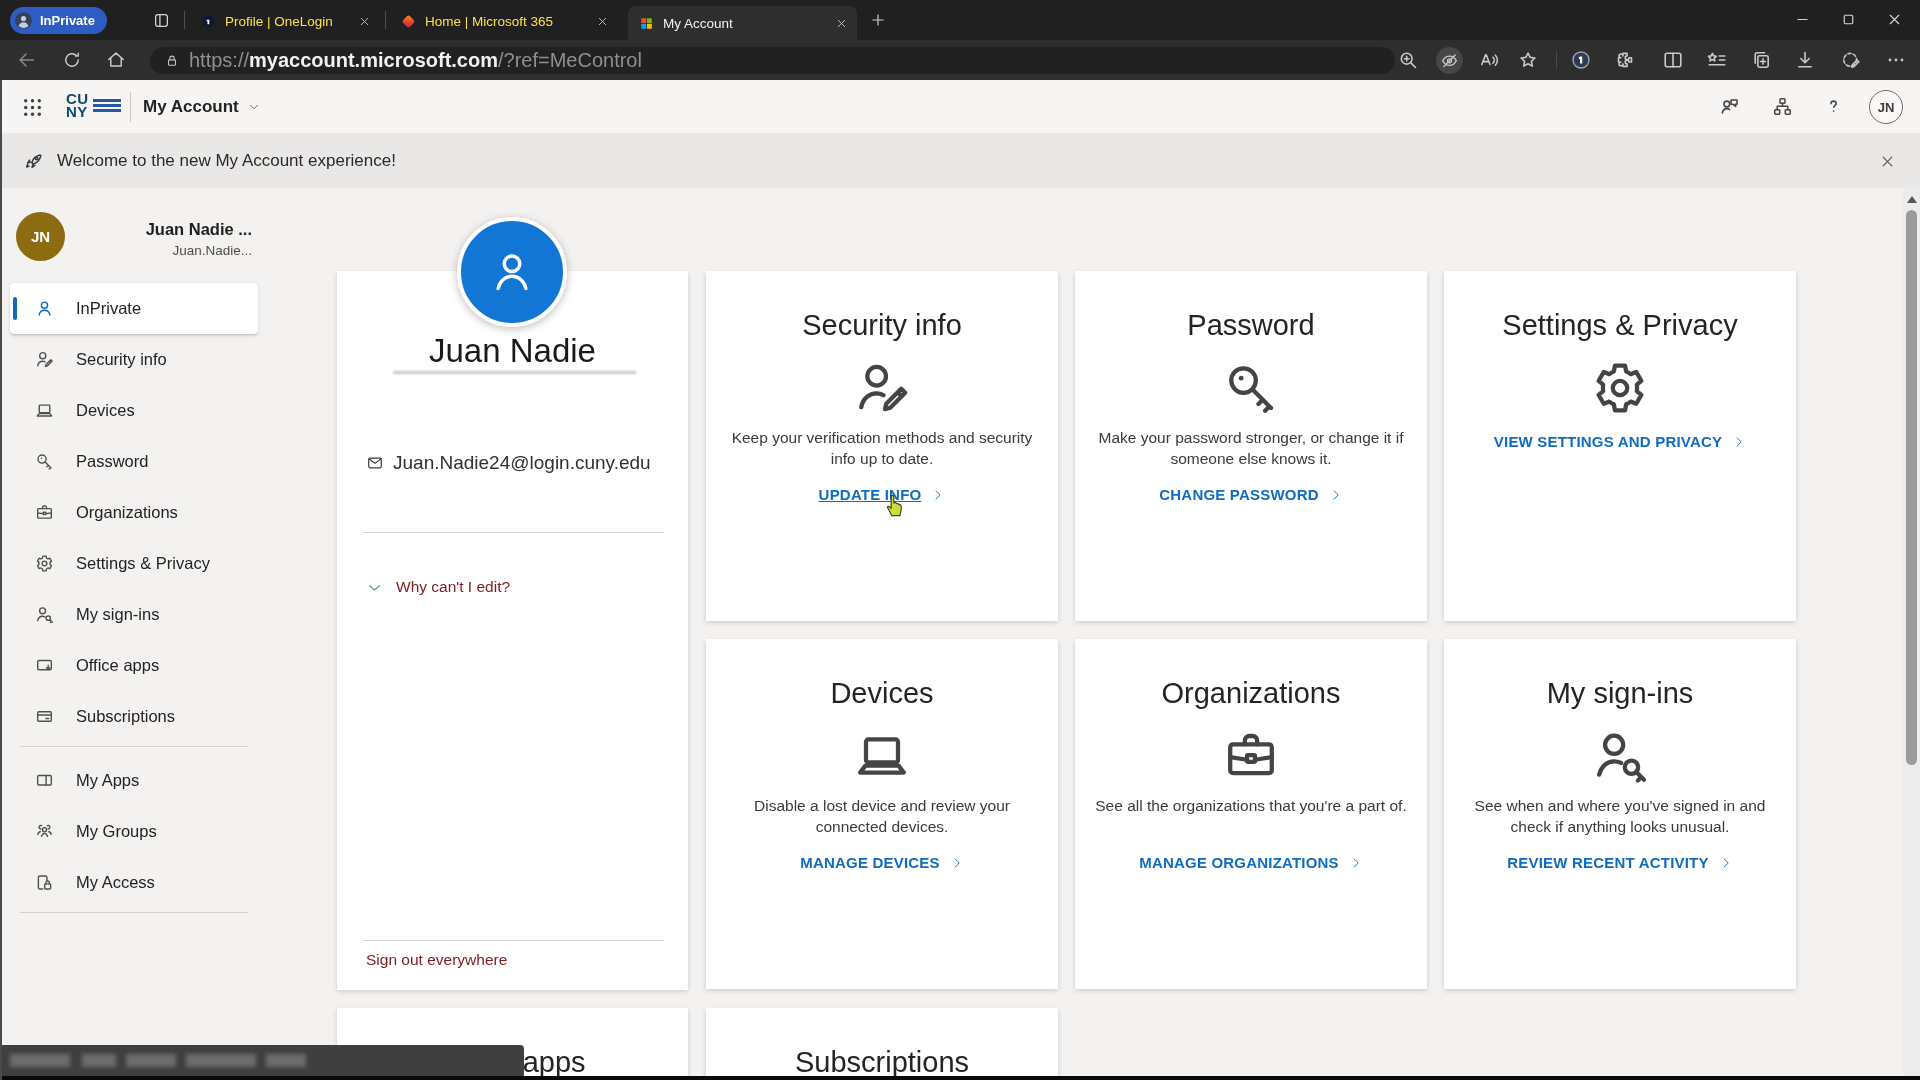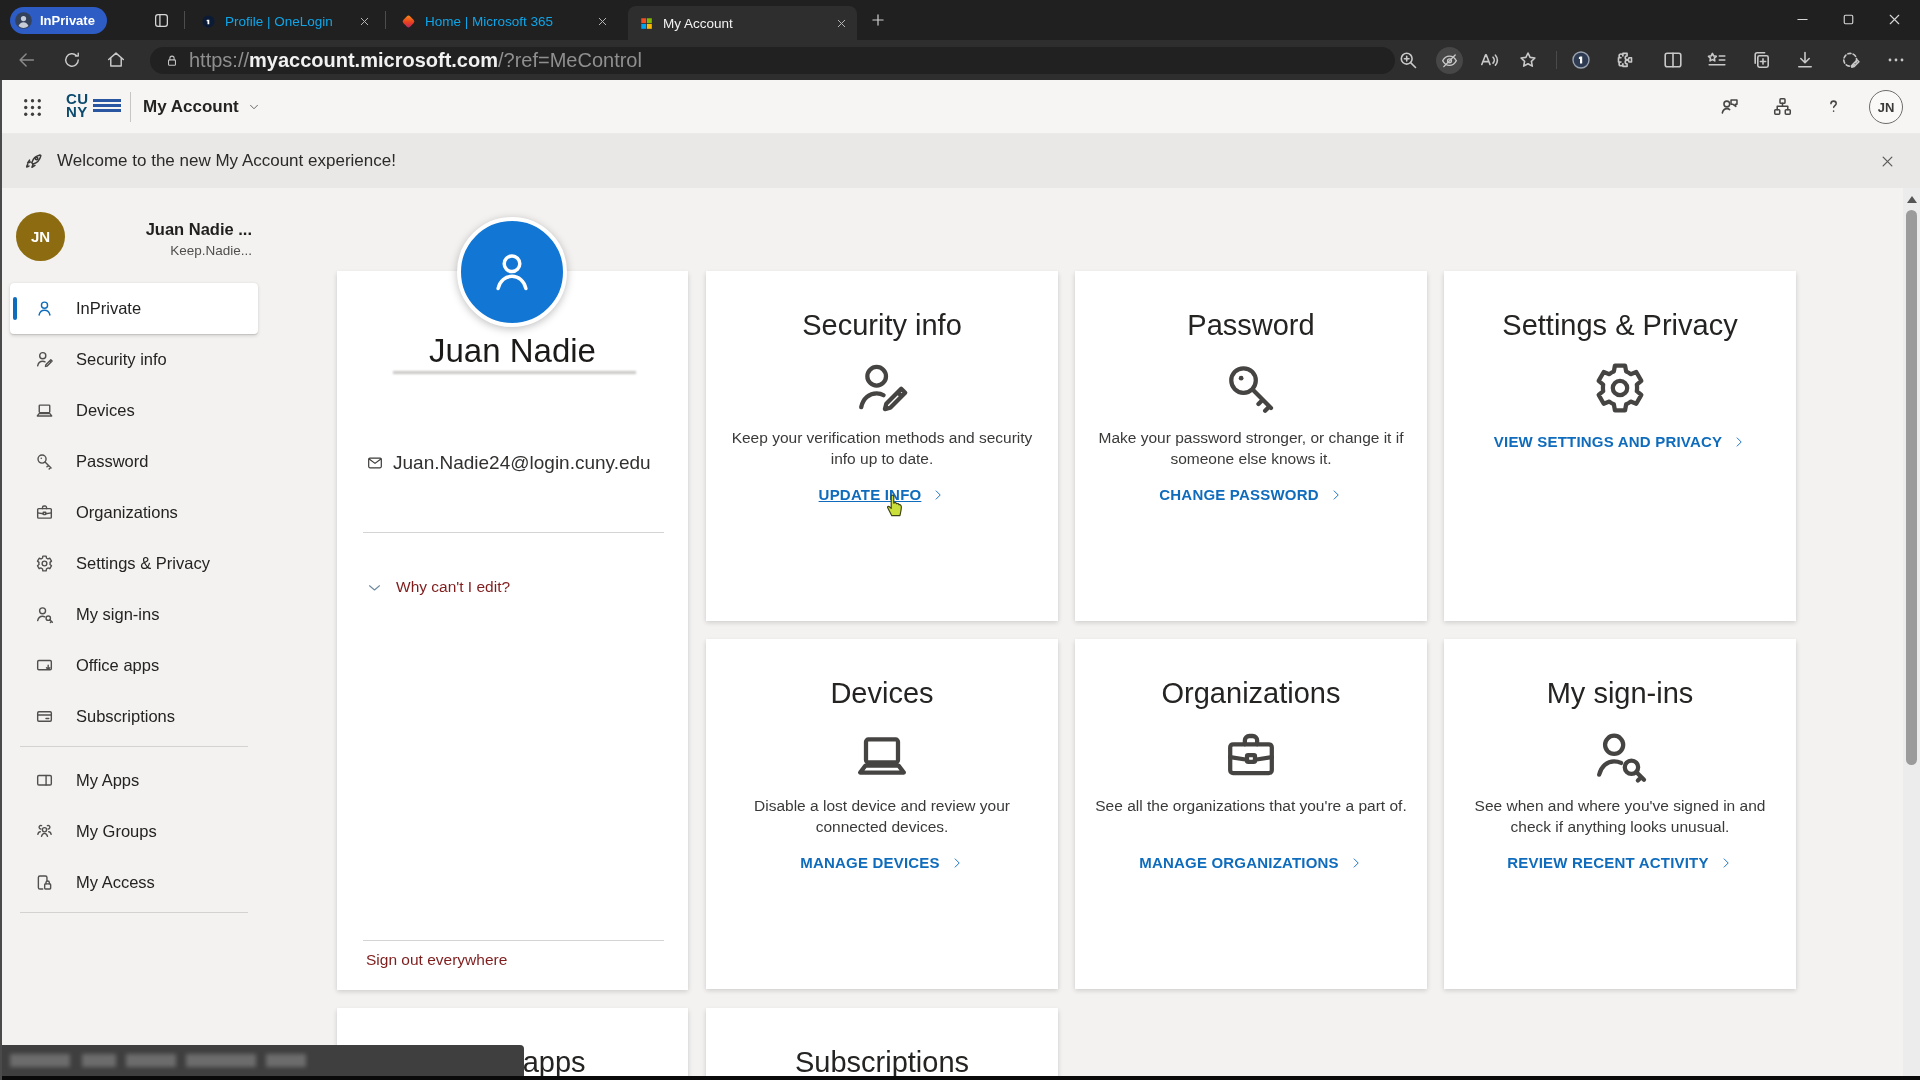--- a/index.html
+++ b/index.html
@@ -10,21 +10,21 @@
 
   
   .titlebar{position:absolute;left:0;top:0;width:1920px;height:40px;background:#202020;}
   .inprivate-pill{position:absolute;left:10px;top:7px;height:27px;border-radius:14px;background:#2d5cc5;display:flex;align-items:center;gap:6px;padding:0 12px 0 3px;}
   .inprivate-pill .av{width:21px;height:21px;}
   .inprivate-pill span{color:#fff;font-size:13px;font-weight:600;}
   .tabact{position:absolute;left:152px;top:11px;width:19px;height:19px;color:#d7d7d7;}
   .tb-sep{position:absolute;top:11px;width:1px;height:18px;background:#4d4d4d;}
   .tab{position:absolute;top:5px;height:33px;display:flex;align-items:center;gap:8px;padding:0 8px 0 10px;border-radius:8px 8px 0 0;}
   .tab .fav{width:17px;height:17px;flex:0 0 auto;}
-  .tab .t{color:#0ea5e9;font-size:13.5px;white-space:nowrap;overflow:hidden;flex:1;}
+  .tab .t{color:#fde047;font-size:13.5px;white-space:nowrap;overflow:hidden;flex:1;}
   .tab .x{width:15px;height:15px;color:#b5b5b5;flex:0 0 auto;}
   .tab.active{background:#2e2e2e;top:6px;height:34px;}
   .tab.active .t{color:#f2f2f2;}
   .newtab{position:absolute;left:869px;top:11px;width:18px;height:18px;color:#cfcfcf;}
   .winbtn{position:absolute;top:0;width:46px;height:38px;display:flex;align-items:center;justify-content:center;color:#d6d6d6;}
   .winbtn .ic{width:17px;height:17px;}
 
   .toolbar{position:absolute;left:0;top:40px;width:1920px;height:40px;background:#2e2e2e;display:flex;align-items:center;}
   .navic{position:absolute;top:49px;width:22px;height:22px;color:#c9c9c9;}
   .addr{position:absolute;left:150px;top:47px;width:1245px;height:27px;background:#212121;border-radius:14px;display:flex;align-items:center;padding:0 14px;gap:9px;}
@@ -370,21 +370,21 @@
     <span class="ic bx">
         <svg viewBox="0 0 24 24" fill="none" stroke="currentColor" stroke-width="1.6" stroke-linecap="round" stroke-linejoin="round">
           <path d="m6.5 6.5 11 11M17.5 6.5l-11 11"></path>
         </svg>
       </span>
   </div>
 
   <div class="side-avatar">JN</div>
   <div class="side-id">
     <div class="nm">Juan Nadie ...</div>
-    <div class="un">Keep.Nadie...</div>
+    <div class="un">Juan.Nadie...</div>
   </div>
   <div class="nav">
     <div class="navitem sel">
         <span class="ic nic">
           <svg viewBox="0 0 24 24" fill="none" stroke="currentColor" stroke-width="1.6" stroke-linecap="round" stroke-linejoin="round">
             <circle cx="12" cy="8.2" r="3.5"></circle>
             <path d="M5.8 19.4c.8-3.5 3.4-5.4 6.2-5.4s5.4 1.9 6.2 5.4"></path>
           </svg>
         </span>
         <span>InPrivate</span>

